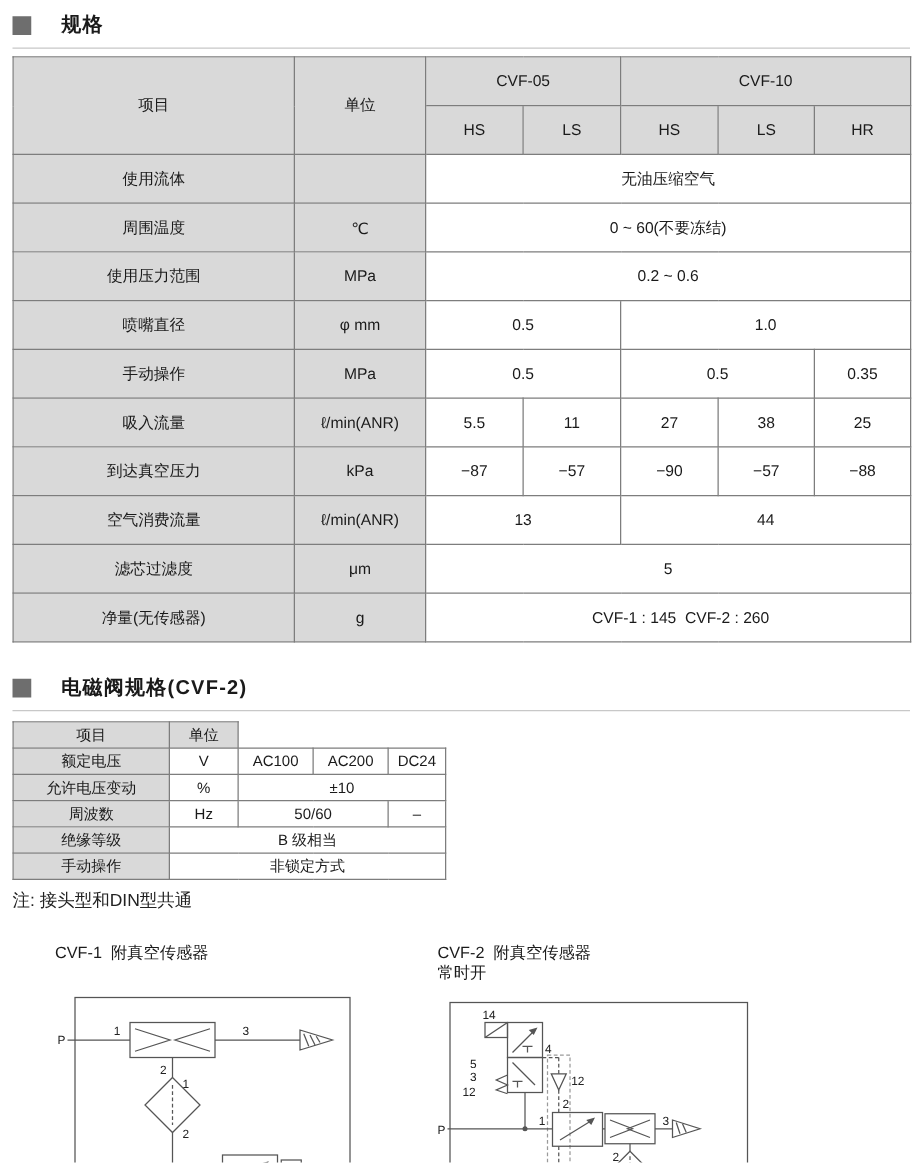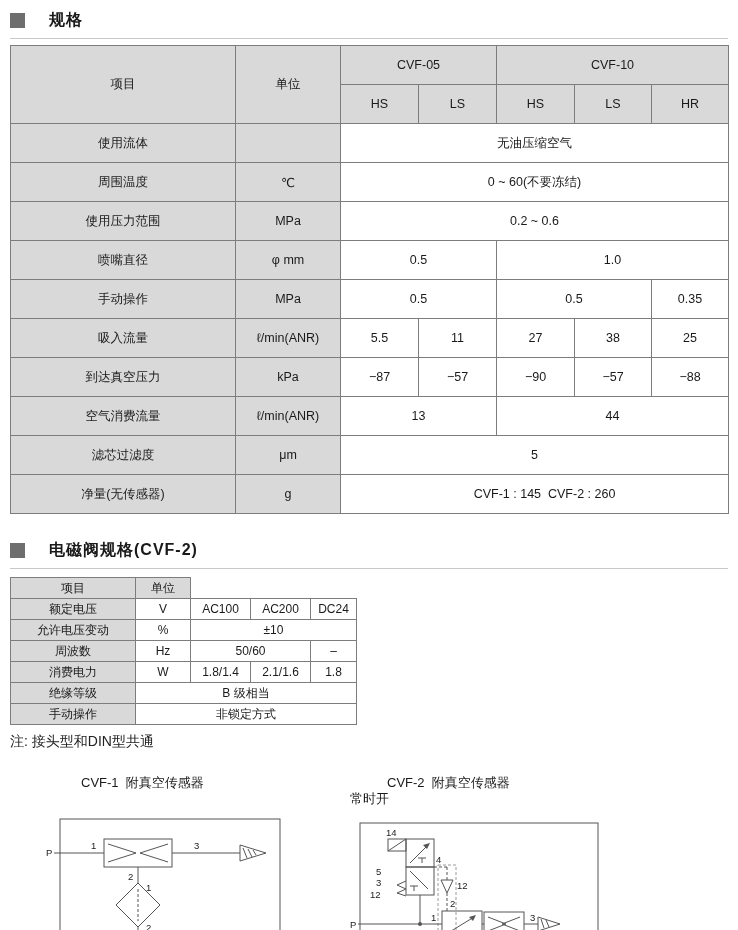--- a/index.html
+++ b/index.html
@@ -26,21 +26,21 @@
   .hidden-cell { border:none; background:transparent; }
   .pre { white-space:pre;padding-left:24px; }
   .spec-table { width:718px; margin-top:6px; }
   .spec-table th, .spec-table td { height:39px; }
   .sec2 { margin-top:24px; }
   .sol-table { width:346px; margin-top:8px; }
   .sol-table th, .sol-table td { height:21px; font-size:12px; }
   .note { font-size:14px; margin-top:8px; color:#222; }
   .sec3 { margin-top:24px; }
   .diagrams { display:flex; margin-top:24px; padding-left:34px; gap:56px; }
-  .diagram-title { font-size:13px; white-space:pre; line-height:16px;margin-left:37px; }
+  .diagram-title { font-size:13px; white-space:pre; line-height:16px; }
   .diagram-subtitle { font-size:13px; line-height:16px; }
   .cvf1-svg { margin-top:18px; display:block; }
   .cvf2-svg { margin-top:2px; display:block; }
   svg text { font-size:9.5px; fill:#222; font-family:"Liberation Sans","DejaVu Sans",sans-serif; }
   svg { stroke-linecap:butt; }
 </style>
 </head>
 <body>
 
 <div class="page">
@@ -171,27 +171,20 @@
       <tr>
         <td class="g">允许电压变动</td>
         <td>%</td>
         <td colspan="3">±10</td>
       </tr>
       <tr>
         <td class="g">周波数</td>
         <td>Hz</td>
         <td colspan="2">50/60</td>
         <td>–</td>
-      </tr>
-      <tr>
-        <td class="g">消费电力</td>
-        <td>W</td>
-        <td>1.8/1.4</td>
-        <td>2.1/1.6</td>
-        <td>1.8</td>
       </tr>
       <tr>
         <td class="g">绝缘等级</td>
         <td colspan="4">B 级相当</td>
       </tr>
       <tr>
         <td class="g">手动操作</td>
         <td colspan="4">非锁定方式</td>
       </tr>
     </tbody>

